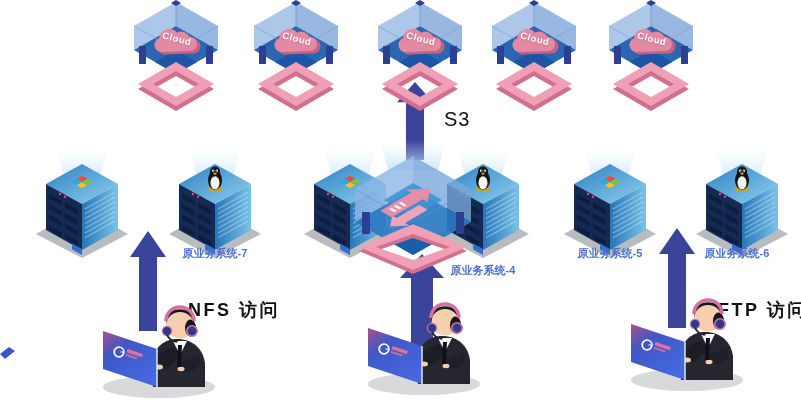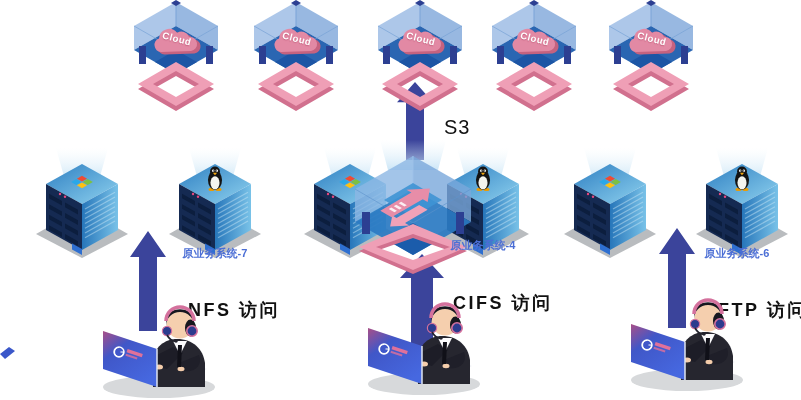--- a/index.html
+++ b/index.html
@@ -16,21 +16,21 @@
   .z-person{z-index:20;}
   .arrow{fill:var(--arrow,#3b449b);}
   .cloud-label{position:absolute;left:31px;top:33px;width:40px;text-align:center;
     font-size:9.5px;font-weight:700;color:#fff;transform:rotate(14deg);
     letter-spacing:.5px;text-shadow:0 1px 1px #c5627f;pointer-events:none;}
   .srv-label{position:absolute;width:110px;text-align:center;
     font-size:11px;font-weight:700;color:var(--server-label,#4b6ed5);white-space:nowrap;}
   .flow-label{position:absolute;font-size:18px;font-weight:600;
     color:var(--flow-label,#111);letter-spacing:2.5px;white-space:nowrap;}
   .s3-label{position:absolute;font-size:20px;font-weight:500;
-    color:var(--flow-label,#111);letter-spacing:1px;margin-top:8px;}
+    color:var(--flow-label,#111);letter-spacing:1px;}
 </style>
 </head>
 <body>
 
 <svg width="0" height="0" style="position:absolute" aria-hidden="true">
   <defs>
     <linearGradient id="beamG" x1="0" y1="1" x2="0" y2="0">
       <stop offset="0" stop-color="#bfe0f5" stop-opacity="0.8"></stop>
       <stop offset="1" stop-color="#e4f2fa" stop-opacity="0"></stop>
     </linearGradient>
@@ -206,21 +206,22 @@
   <svg class="abs z-servers" style="left:560px;top:148px" width="100" height="120" viewBox="0 0 100 120">
     <use href="#serverBox"></use>
       <use href="#winLogo" x="33" y="22" width="34" height="24"></use>
     </svg>
   <svg class="abs z-servers" style="left:692px;top:148px" width="100" height="120" viewBox="0 0 100 120">
     <use href="#serverBox"></use>
       <use href="#tuxLogo" x="39" y="18" width="22" height="26"></use>
     </svg>
 
   <div class="srv-label z-label" style="left:160px;top:246px">原业务系统-7</div>
-  <div class="srv-label z-label" style="left:428px;top:238px">原业务系统-4</div>
+  <div class="srv-label z-label" style="left:428px;top:263px">原业务系统-4</div>
+  <div class="srv-label z-label" style="left:555px;top:246px">原业务系统-5</div>
   <div class="srv-label z-label" style="left:682px;top:246px">原业务系统-6</div>
 
   <svg class="abs z-platform" style="left:350px;top:140px" width="130" height="150" viewBox="0 0 130 150">
     <polygon points="30,0 96,0 88,30 38,30" fill="url(#beamG)"></polygon>
     <polygon points="63,16 5,49 5,82 63,49" fill="#8cb6e3" opacity="0.8"></polygon>
     <polygon points="63,16 121,49 121,82 63,49" fill="#79a8db" opacity="0.8"></polygon>
     <polygon points="63,49 121,82 63,115 5,82" fill="#2a79c2" opacity="0.92"></polygon>
     <polygon points="63,83 91,99 63,115 35,99" fill="#1b5cab"></polygon>
     <polyline points="5,49 63,83 121,49" fill="none" stroke="#5e93cc" stroke-width="1" opacity="0.6"></polyline>
     <line x1="63" y1="16" x2="63" y2="49" stroke="#9cc0e8" stroke-width="1"></line>
@@ -248,21 +249,20 @@
     </svg>
   <svg class="abs z-arrow arrow" style="left:400px;top:254px" width="44" height="92" viewBox="0 0 36 100" preserveAspectRatio="none">
       <use href="#arrowUp"></use>
     </svg>
   <svg class="abs z-arrow arrow" style="left:659px;top:228px" width="36" height="100" viewBox="0 0 36 100" preserveAspectRatio="none">
       <use href="#arrowUp"></use>
     </svg>
 
   <div class="s3-label z-label" style="left:444px;top:108px">S3</div>
   <div class="flow-label z-label" style="left:188px;top:298px">NFS 访问</div>
-  <div class="flow-label z-label" style="left:453px;top:291px">CIFS 访问</div>
   <div class="flow-label z-label" style="left:718px;top:298px">FTP 访问</div>
 
   <svg class="abs z-person" style="left:95px;top:295px" width="140" height="105" viewBox="0 0 140 105">
       <use href="#personSym"></use>
     </svg>
   <svg class="abs z-person" style="left:360px;top:292px" width="140" height="105" viewBox="0 0 140 105">
       <use href="#personSym"></use>
     </svg>
   <svg class="abs z-person" style="left:623px;top:288px" width="140" height="105" viewBox="0 0 140 105">
       <use href="#personSym"></use>

